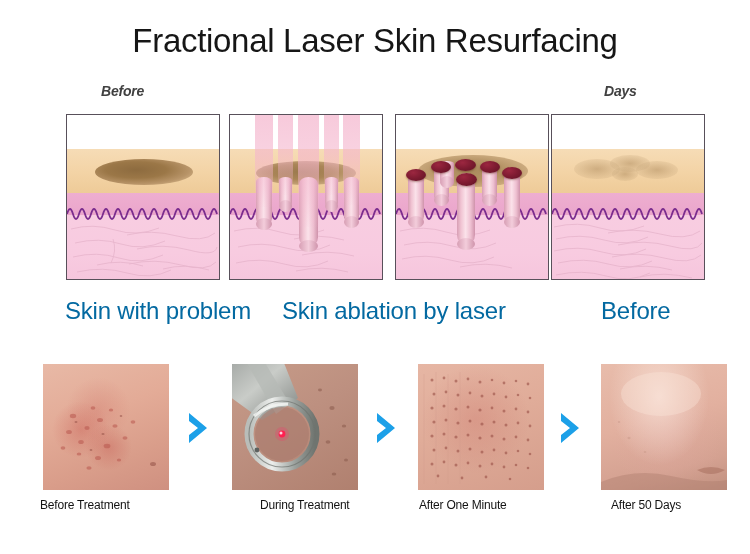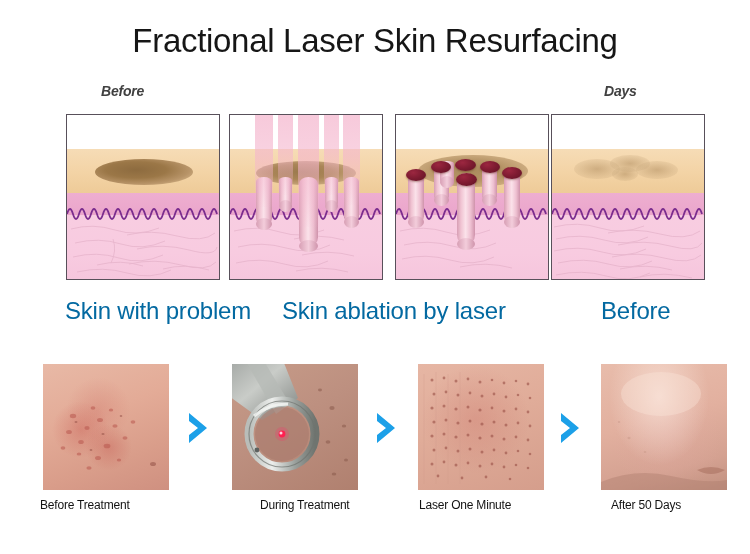--- a/index.html
+++ b/index.html
@@ -549,14 +549,14 @@
         <ellipse cx="28" cy="74" rx="1.6" ry="1.2"></ellipse>
           <ellipse cx="44" cy="88" rx="1.4" ry="1.0"></ellipse>
         <ellipse cx="18" cy="58" rx="1.3" ry="1.0"></ellipse>
       </g>
     </svg>
   </div>
 </div>
 
 <div class="photo-caption" id="caption-p1">Before Treatment</div>
 <div class="photo-caption" id="caption-p2">During Treatment</div>
-<div class="photo-caption" id="caption-p3">Laser One Minute</div>
+<div class="photo-caption" id="caption-p3">After One Minute</div>
 <div class="photo-caption" id="caption-p4">After 50 Days</div>
 
 </body></html>

